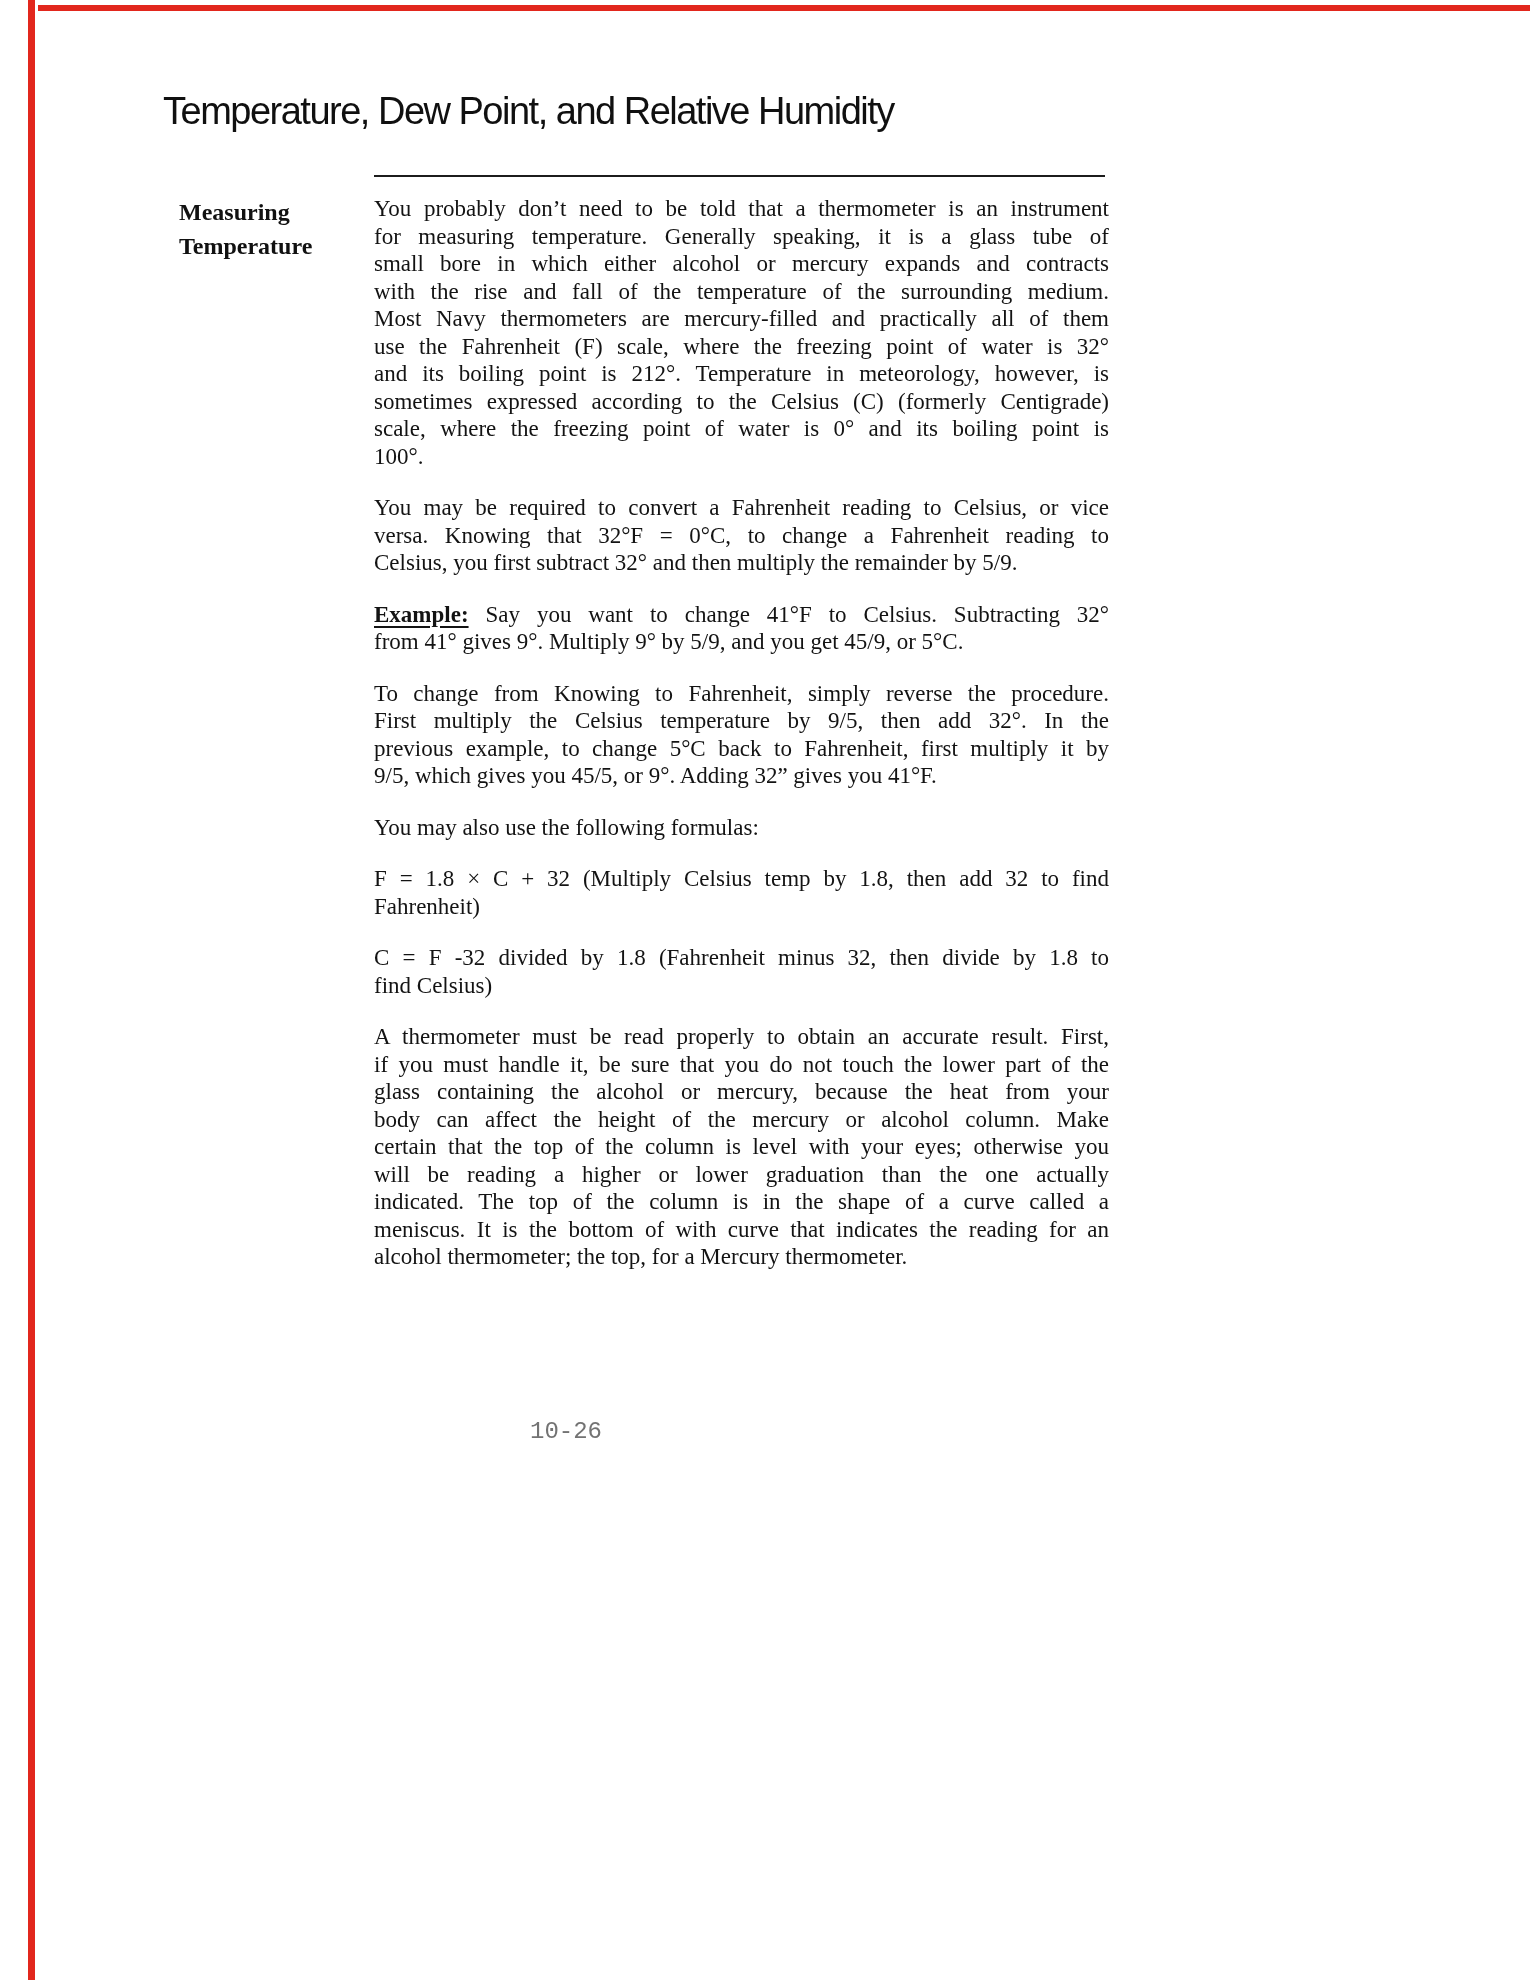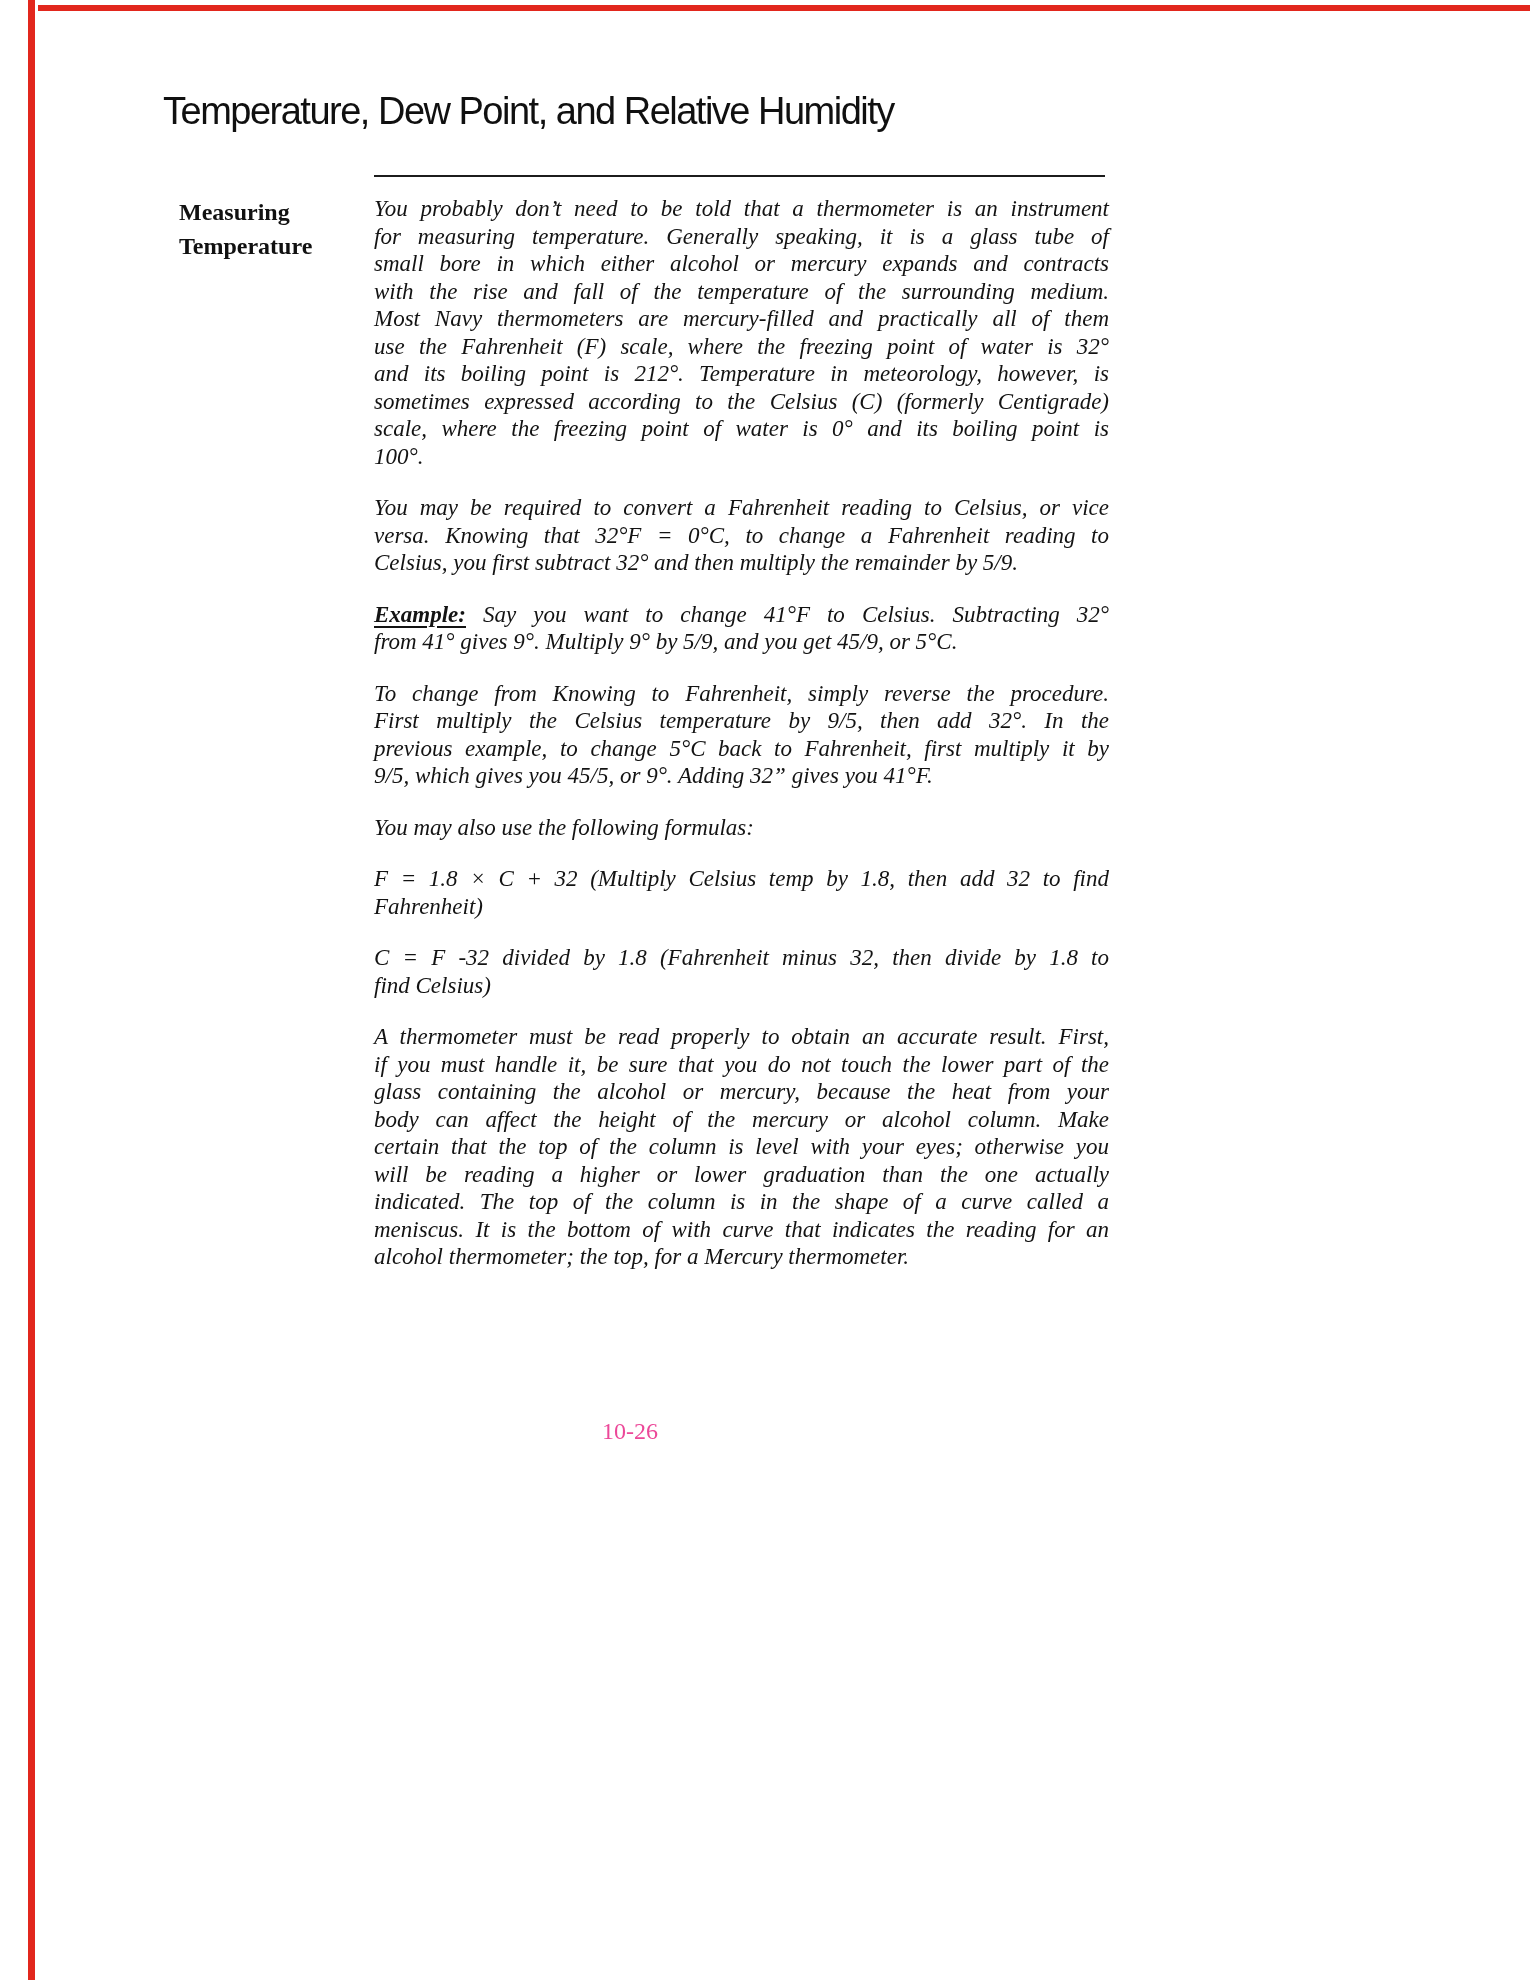--- a/index.html
+++ b/index.html
@@ -58,43 +58,42 @@
     color: #111111;
   }
   .body-column {
     position: absolute;
     left: 211px; top: 0;
     width: 735px;
     font-family: "Liberation Serif", "DejaVu Serif", serif;
     font-size: 23px;
     line-height: 27.5px;
     color: #131313;
-    font-style: italic;
   }
   .para { margin: 0 0 24px 0; }
   .para:last-child { margin-bottom: 16px; }
   .bl {
     text-align: justify;
     text-align-last: justify;
   }
   .bl.last { text-align-last: left; }
   .lead {
     font-weight: 700;
     text-decoration: underline;
     text-decoration-thickness: 2px;
     text-underline-offset: 4px;
   }
   .page-number {
     position: absolute;
     left: 530px; top: 1418px;
     width: 200px;
-    text-align: center;
-    font-family: Liberation Serif, serif;
+    text-align: left;
+    font-family: Liberation Mono, monospace;
     font-size: 24px;
-    color: #ec4899;
+    color: #737373;
   }
 </style>
 </head>
 <body>
 
 <div class="page">
 
   <div class="scan-mark-left" style="background: rgb(226, 39, 29);"></div>
   <div class="scan-mark-top" style="background: rgb(226, 39, 29);"></div>
 

